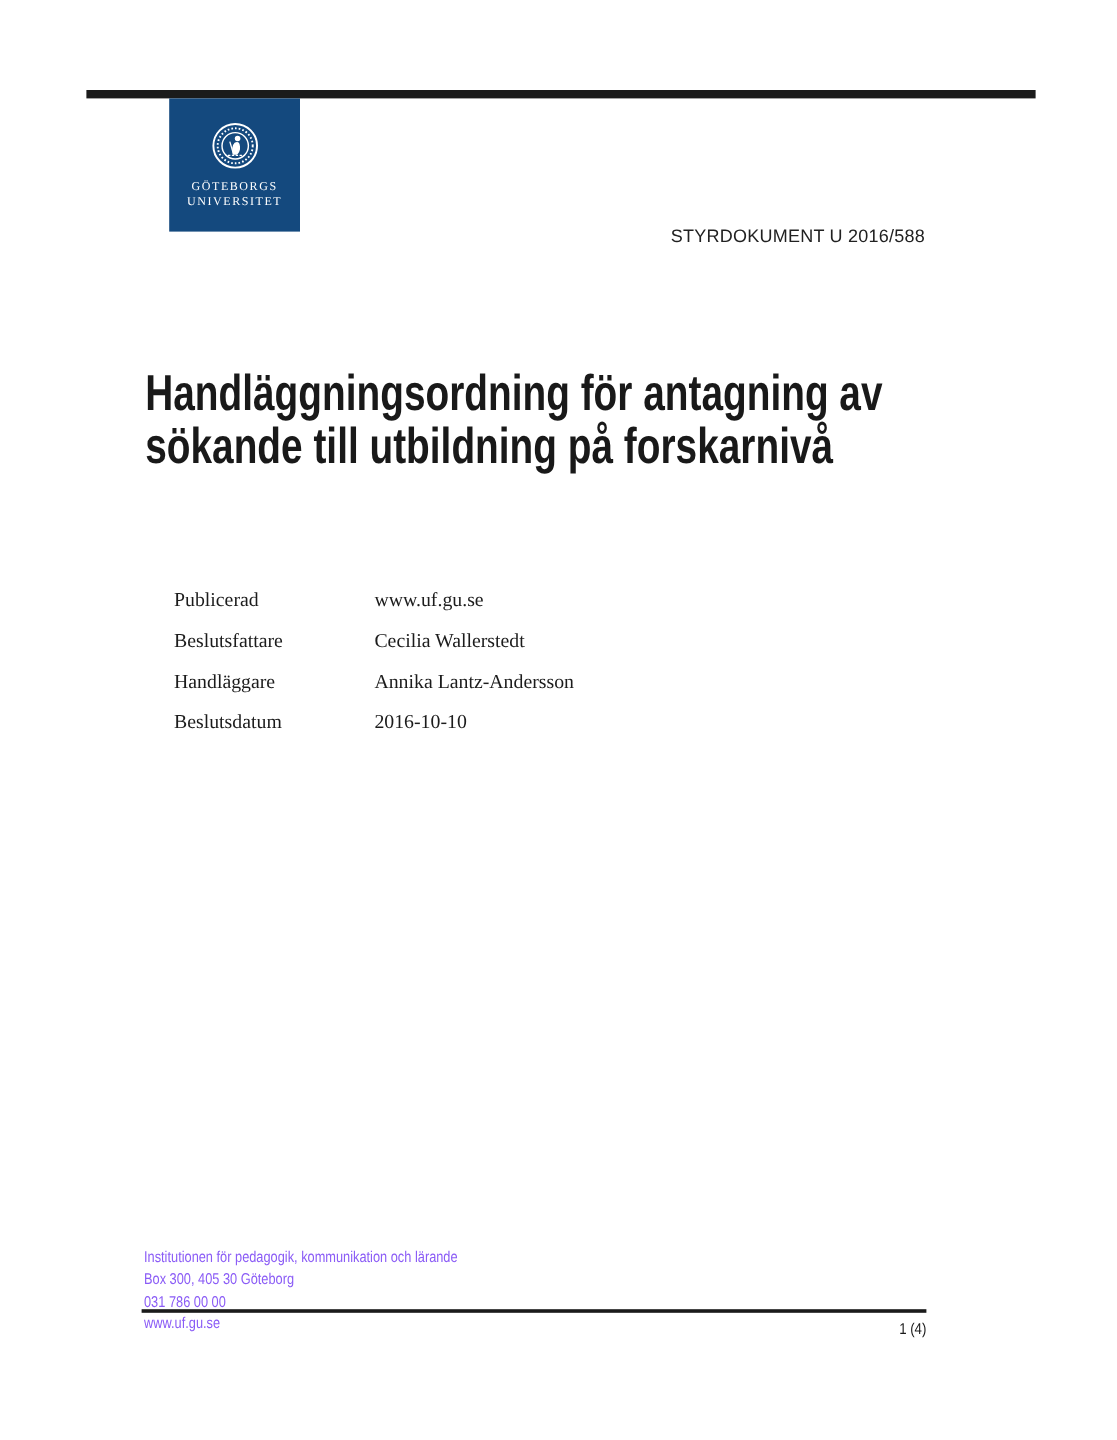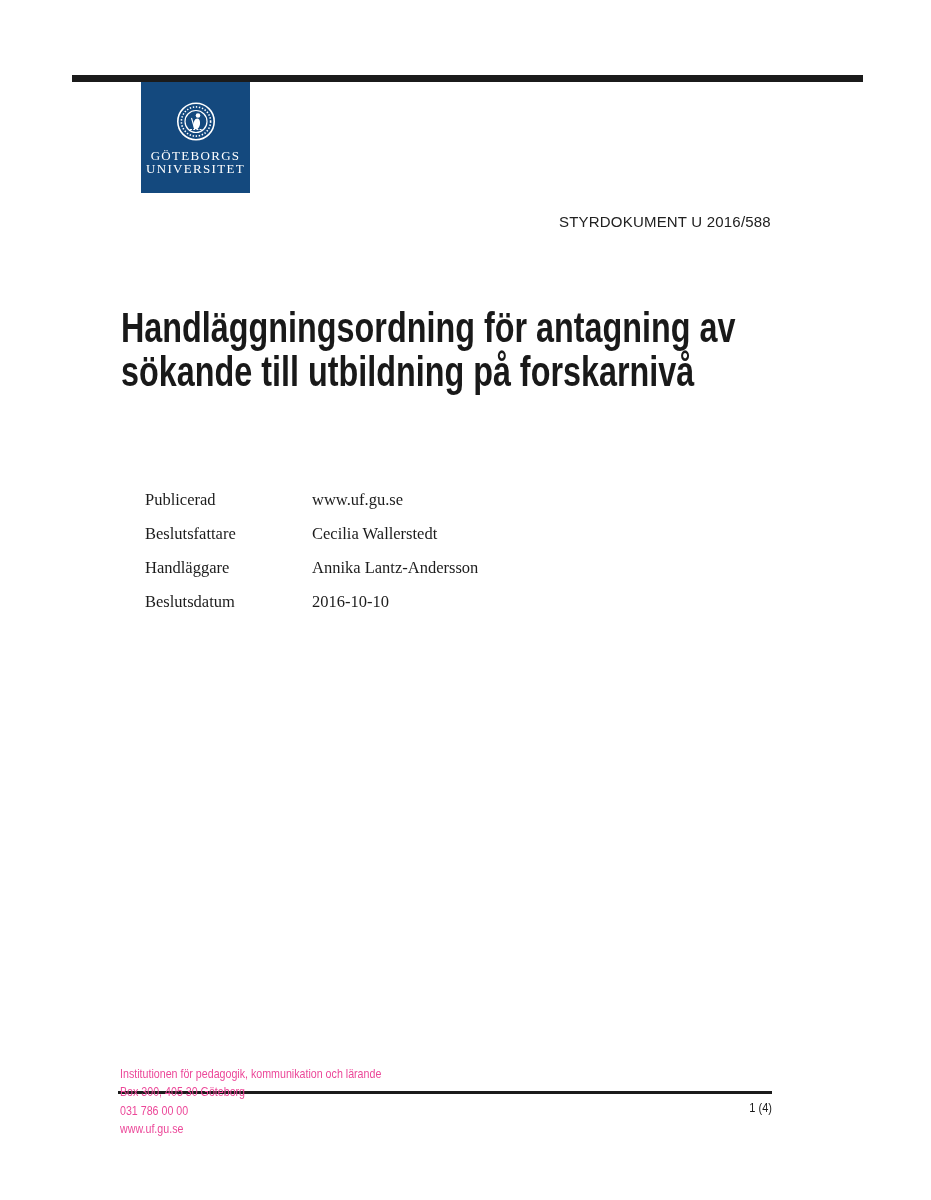--- a/index.html
+++ b/index.html
@@ -21,32 +21,31 @@
     position:absolute;left:141px;top:82px;width:109px;height:111px;
     background:#14497E;
   }
   .seal{
     position:absolute;left:50%;top:20px;transform:translateX(-50%);
   }
   .logo-name{
     position:absolute;width:100%;text-align:center;
     color:#ffffff;
     font-family:"Liberation Serif",serif;
-    font-size:13px;line-height:12px;
+    font-size:10px;line-height:12px;
     letter-spacing:1.3px;
     white-space:nowrap;
   }
   .logo-name.l1{top:68px;}
   .logo-name.l2{top:81px;font-family:Liberation Serif, serif;}
   
   .doc-ref{
     position:absolute;left:559px;top:189px;
     font-size:15px;color:#212121;letter-spacing:0.2px;
     white-space:nowrap;
-    margin-top:24px;
   }
   
   .doc-title{
     position:absolute;left:121px;top:306px;margin:0;
     font-size:42px;font-weight:bold;line-height:44px;
     color:#191919;
     transform:scaleX(0.77);transform-origin:left top;
     white-space:nowrap;
     letter-spacing:0px;
   }
@@ -58,22 +57,22 @@
   }
   .meta-row{display:flex;height:34px;}
   .meta-label{width:167px;flex:0 0 167px;margin-left:24px;}
   .meta-value{white-space:nowrap;}
   
   .footer-rule{
     position:absolute;left:118px;top:1091px;width:654px;height:2.5px;
     background:#1b1b1b;
   }
   .footer-text{
-    position:absolute;left:120px;top:1065px;
-    font-size:13px;line-height:18.3px;color:#ec4899;
+    position:absolute;left:120px;top:1039px;
+    font-size:13px;line-height:18.3px;color:#8b5cf6;
   }
   .footer-text .cond{
     display:inline-block;
     transform:scaleX(0.82);transform-origin:left top;
     white-space:nowrap;
   }
   .footer-line{height:18.3px;}
   .page-number{
     position:absolute;left:652px;top:1100px;width:120px;
     text-align:right;font-size:13px;color:#1a1a1a;

